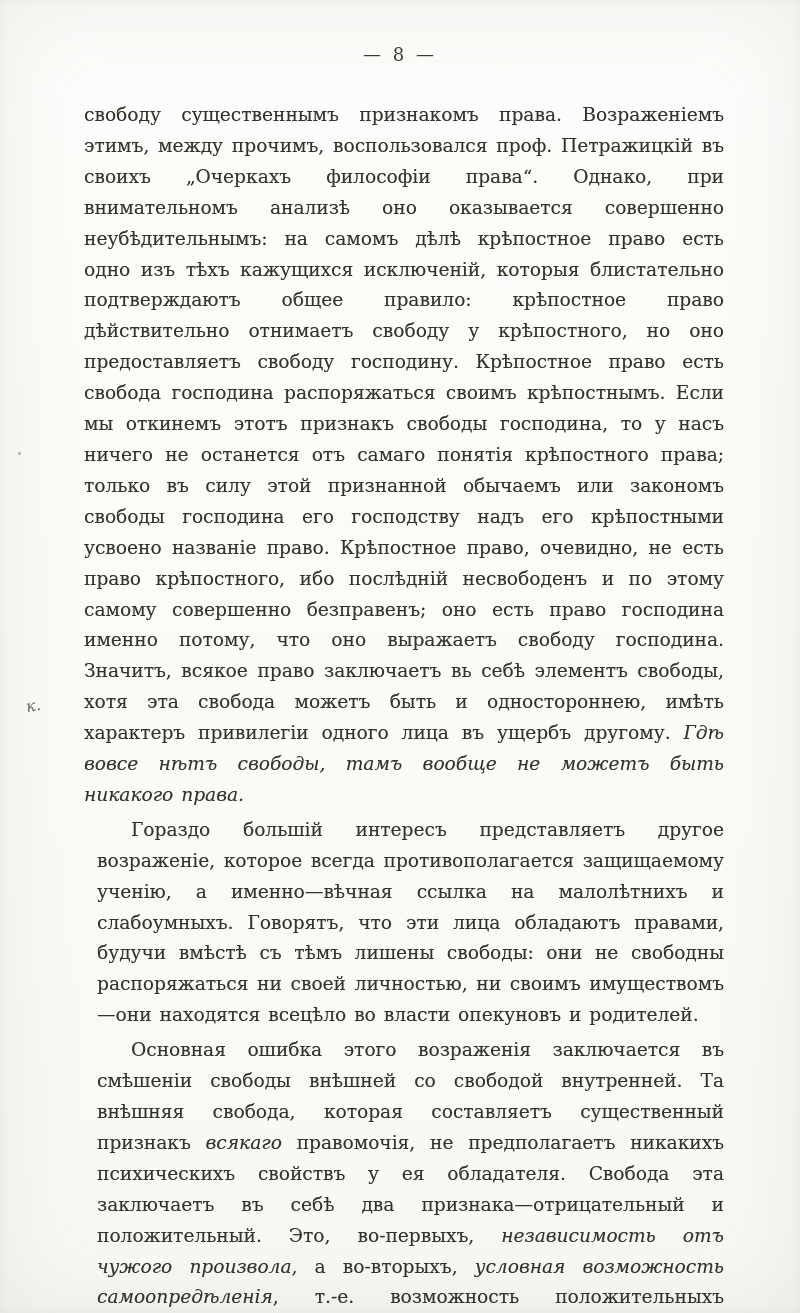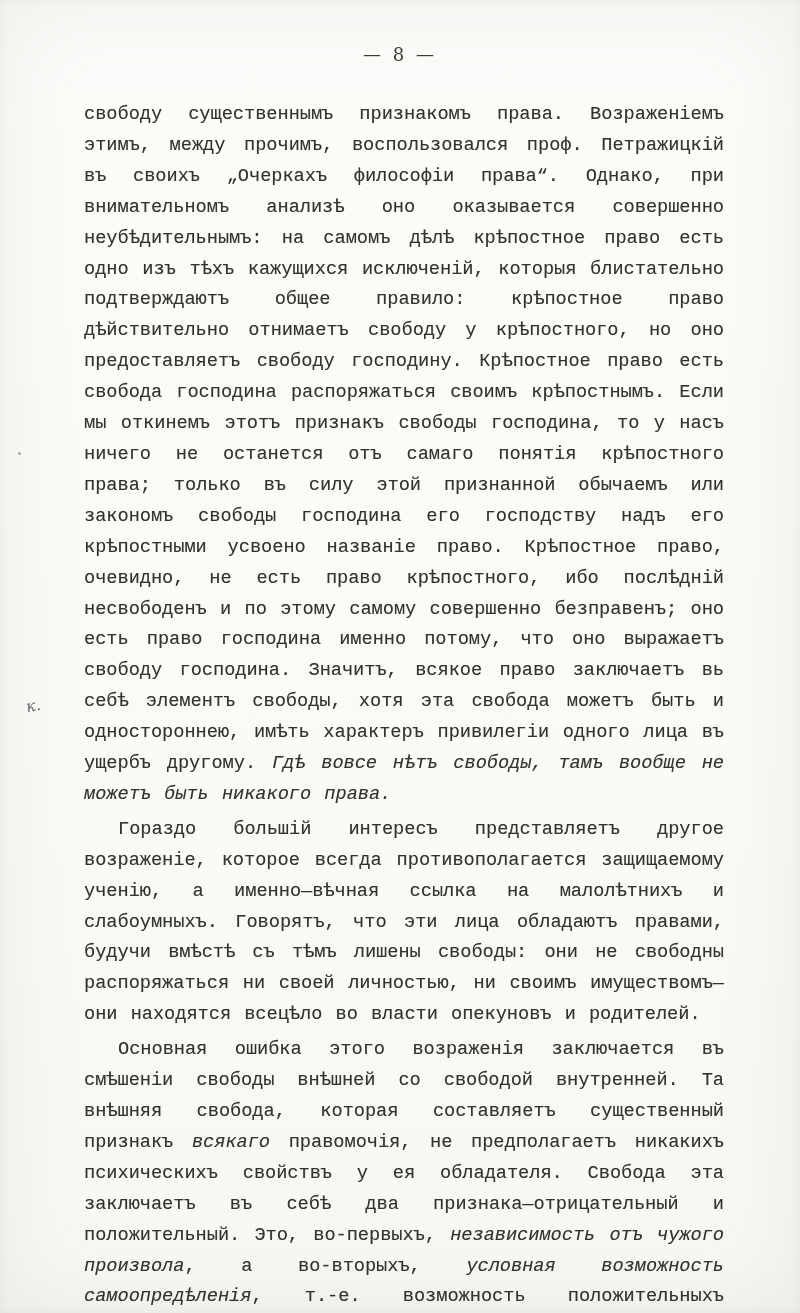--- a/index.html
+++ b/index.html
@@ -38,25 +38,25 @@
     color: #34322e;
     font-size: 18.6px;
     line-height: 30.9px;
     text-align: justify;
     word-spacing: 2px;
     text-shadow: 0.2px 0.2px 0 rgba(45,42,38,0.35);
   }
   .para {
     margin: 0;
     text-indent: 0;
-    font-family: Liberation Mono, monospace;
   }
   .para.indent {
     text-indent: 34px;
     margin-top: 4px;
+    margin-left: 13px;
   }
   .para em {
     font-style: italic;
   }
   .margin-mark {
     position: absolute;
     left: 26px;
     top: 696px;
     font-size: 16px;
     font-style: italic;

